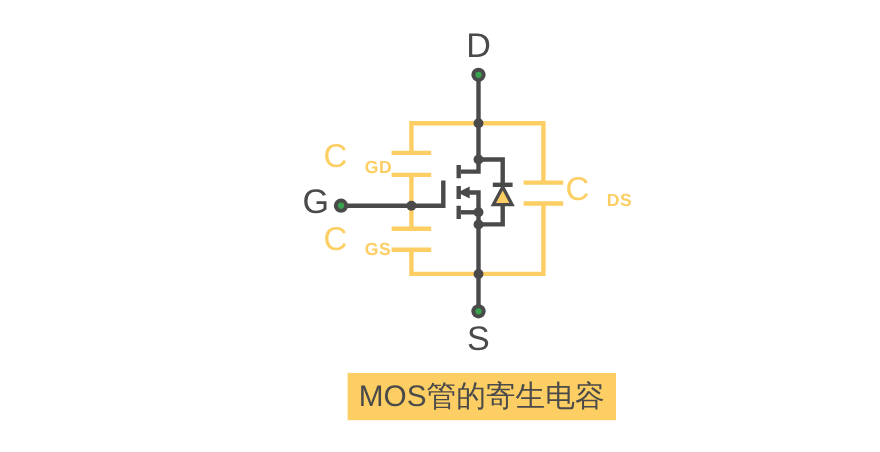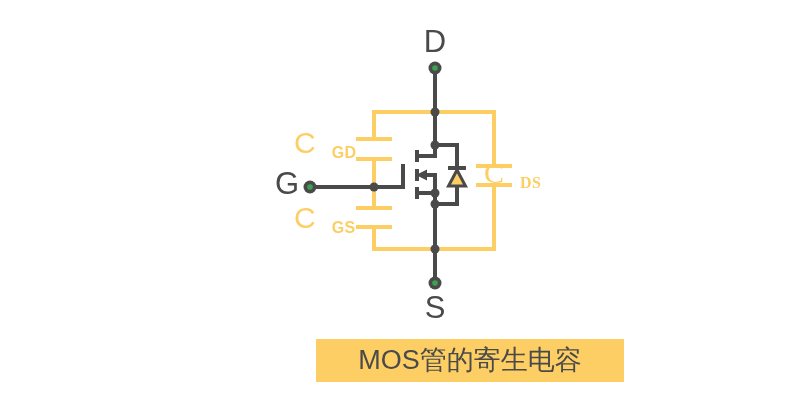--- a/index.html
+++ b/index.html
@@ -57,21 +57,21 @@
     font-weight: 600;
     vertical-align: -5px;
     margin-left: 16px;
     letter-spacing: 0.5px;
   }
   .cap-label.right-aligned { text-align: right; width: 60px; }
   .caption-box {
     position: absolute;
     left: 316px;
     top: 339px;
-    width: 308px;
+    width: 244px;
     height: 43px;
     background: var(--accent-yellow);
     color: var(--text-dark);
     font-size: 27px;
     line-height: 43px;
     font-weight: 500;
     text-align: center;
   }
 </style>
 </head>
@@ -132,19 +132,19 @@
   <div class="pin-label" style="left:417px; top:26px;">D</div>
   <div class="pin-label" style="left:269px; top:168px;">G</div>
   <div class="pin-label" style="left:417px; top:292px;">S</div>
 
   <div class="cap-label right-aligned" style="left:294px; top:128px;">
     <span>C</span><span class="sub">GD</span>
   </div>
   <div class="cap-label right-aligned" style="left:294px; top:203px;">
     <span>C</span><span class="sub">GS</span>
   </div>
-  <div class="cap-label" style="left:484px; top:158px;font-family:Liberation Serif, serif;">
+  <div class="cap-label" style="left:514px; top:158px;">
     <span>C</span><span class="sub">DS</span>
   </div>
 
   <div class="caption-box">MOS管的寄生电容</div>
 
 </div>
 
 </body></html>

